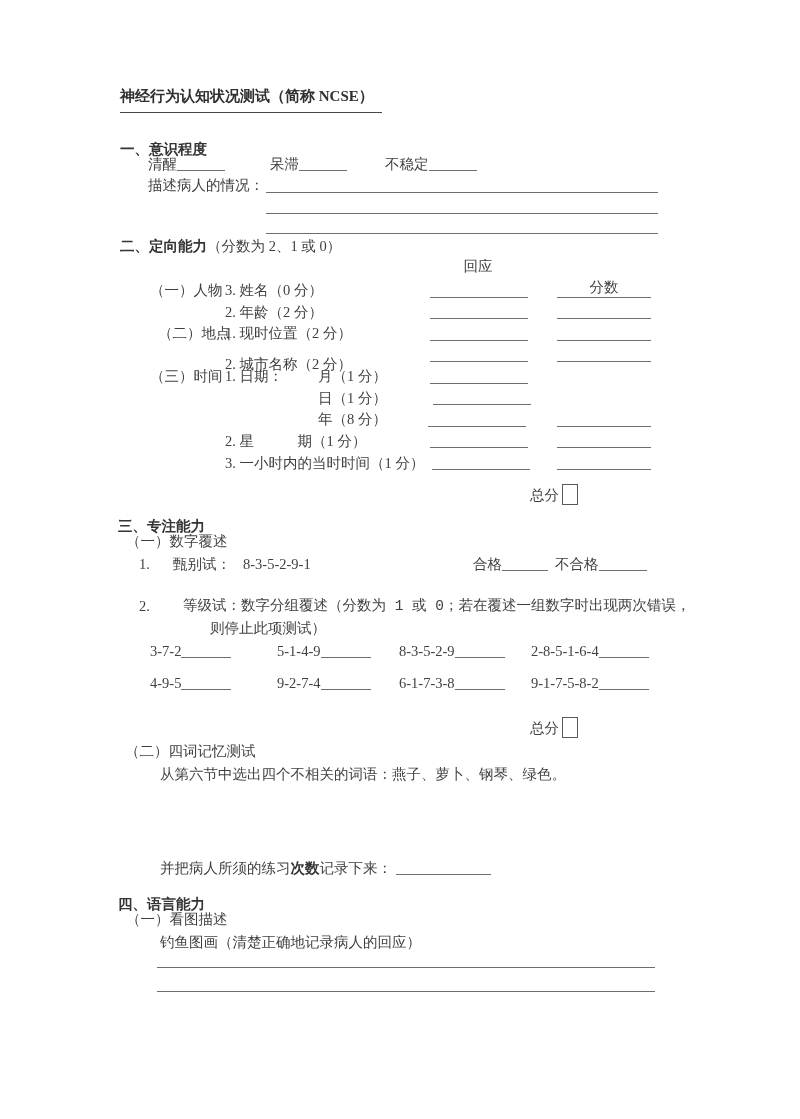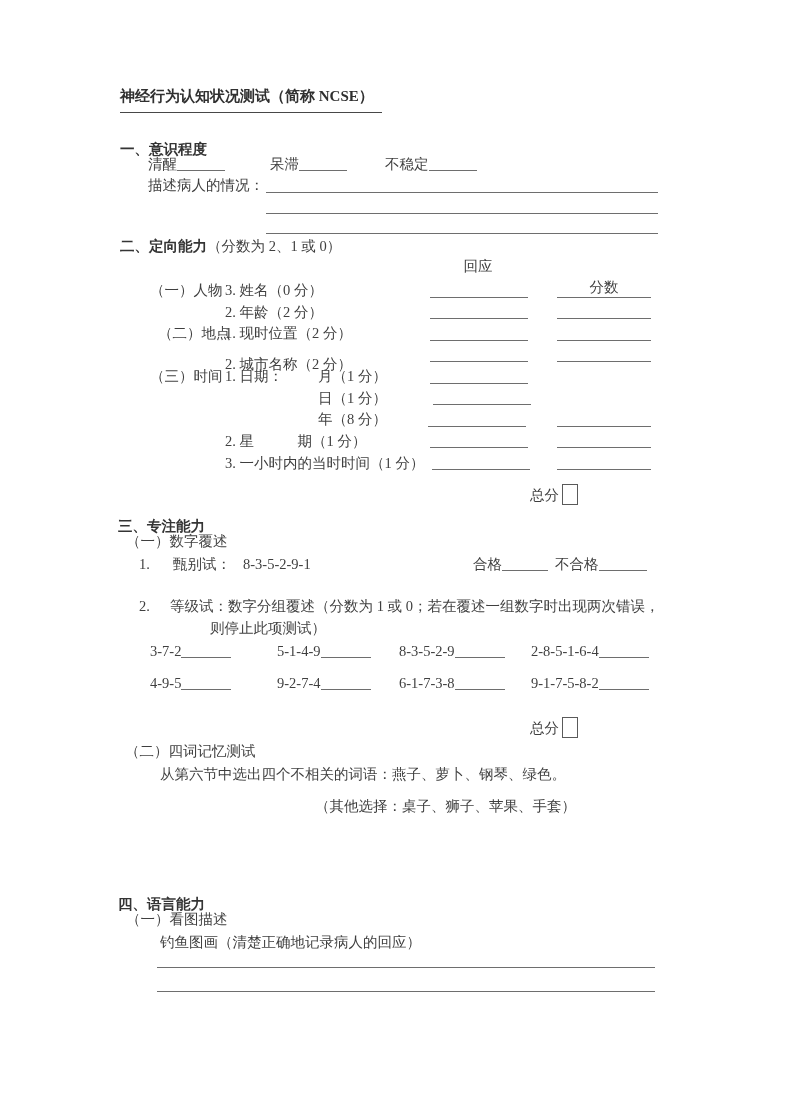--- a/index.html
+++ b/index.html
@@ -92,40 +92,42 @@
   <div class="abs" style="left:173px;top:556px;">甄别试：</div>
   <div class="abs" style="left:243px;top:556px;">8-3-5-2-9-1</div>
   <div class="abs" style="left:473px;top:556px;">
     <span>合格</span><span class="blank" style="width:46px;"></span>
   </div>
   <div class="abs" style="left:555px;top:556px;">
     <span>不合格</span><span class="blank" style="width:48px;"></span>
   </div>
 
   <div class="abs" style="left:139px;top:598px;">2.</div>
-  <div class="abs" style="left:170px;top:598px;">等级试：数字分组覆述（分数为 1 或 0；若在覆述一组数字时出现两次错误，</div>
+  <div class="abs" style="left:183px;top:598px;font-family:Liberation Mono, monospace;">等级试：数字分组覆述（分数为 1 或 0；若在覆述一组数字时出现两次错误，</div>
   <div class="abs" style="left:210px;top:620px;">则停止此项测试）</div>
 
   <div class="abs" style="left:150px;top:643px;text-align:right;"><span>3-7-2</span><span class="blank" style="width:50px;"></span></div>
   <div class="abs" style="left:277px;top:643px;"><span>5-1-4-9</span><span class="blank" style="width:50px;"></span></div>
   <div class="abs" style="left:399px;top:643px;"><span>8-3-5-2-9</span><span class="blank" style="width:50px;"></span></div>
   <div class="abs" style="left:531px;top:643px;"><span>2-8-5-1-6-4</span><span class="blank" style="width:50px;"></span></div>
 
   <div class="abs" style="left:150px;top:675px;"><span>4-9-5</span><span class="blank" style="width:50px;"></span></div>
   <div class="abs" style="left:277px;top:675px;"><span>9-2-7-4</span><span class="blank" style="width:50px;"></span></div>
   <div class="abs" style="left:399px;top:675px;"><span>6-1-7-3-8</span><span class="blank" style="width:50px;"></span></div>
   <div class="abs" style="left:531px;top:675px;"><span>9-1-7-5-8-2</span><span class="blank" style="width:50px;"></span></div>
 
   <div class="abs" style="left:530px;top:717px;">
     <span>总分</span><span class="score-box"></span>
   </div>
 
   <div class="abs" style="left:125px;top:743px;">（二）四词记忆测试</div>
   <div class="abs" style="left:160px;top:766px;">从第六节中选出四个不相关的词语：燕子、萝卜、钢琴、绿色。</div>
-  <div class="abs" style="left:315px;top:798px;">（其他选择：桌子、狮子、苹果、手套）</div>
+  <div class="abs" style="left:160px;top:860px;">
+    <span>并把病人所须的练习</span><span class="b">次数</span><span>记录下来：</span> <span class="blank" style="width:95px;"></span>
+  </div>
 
   <div class="abs b" style="left:118px;top:889px;">四、语言能力</div>
   <div class="abs" style="left:126px;top:911px;">（一）看图描述</div>
   <div class="abs" style="left:160px;top:934px;">钓鱼图画（清楚正确地记录病人的回应）</div>
   <div class="rule" style="left:157px;top:967px;width:498px;"></div>
   <div class="rule" style="left:157px;top:991px;width:498px;"></div>
 
 </div>
 
 </body></html>

